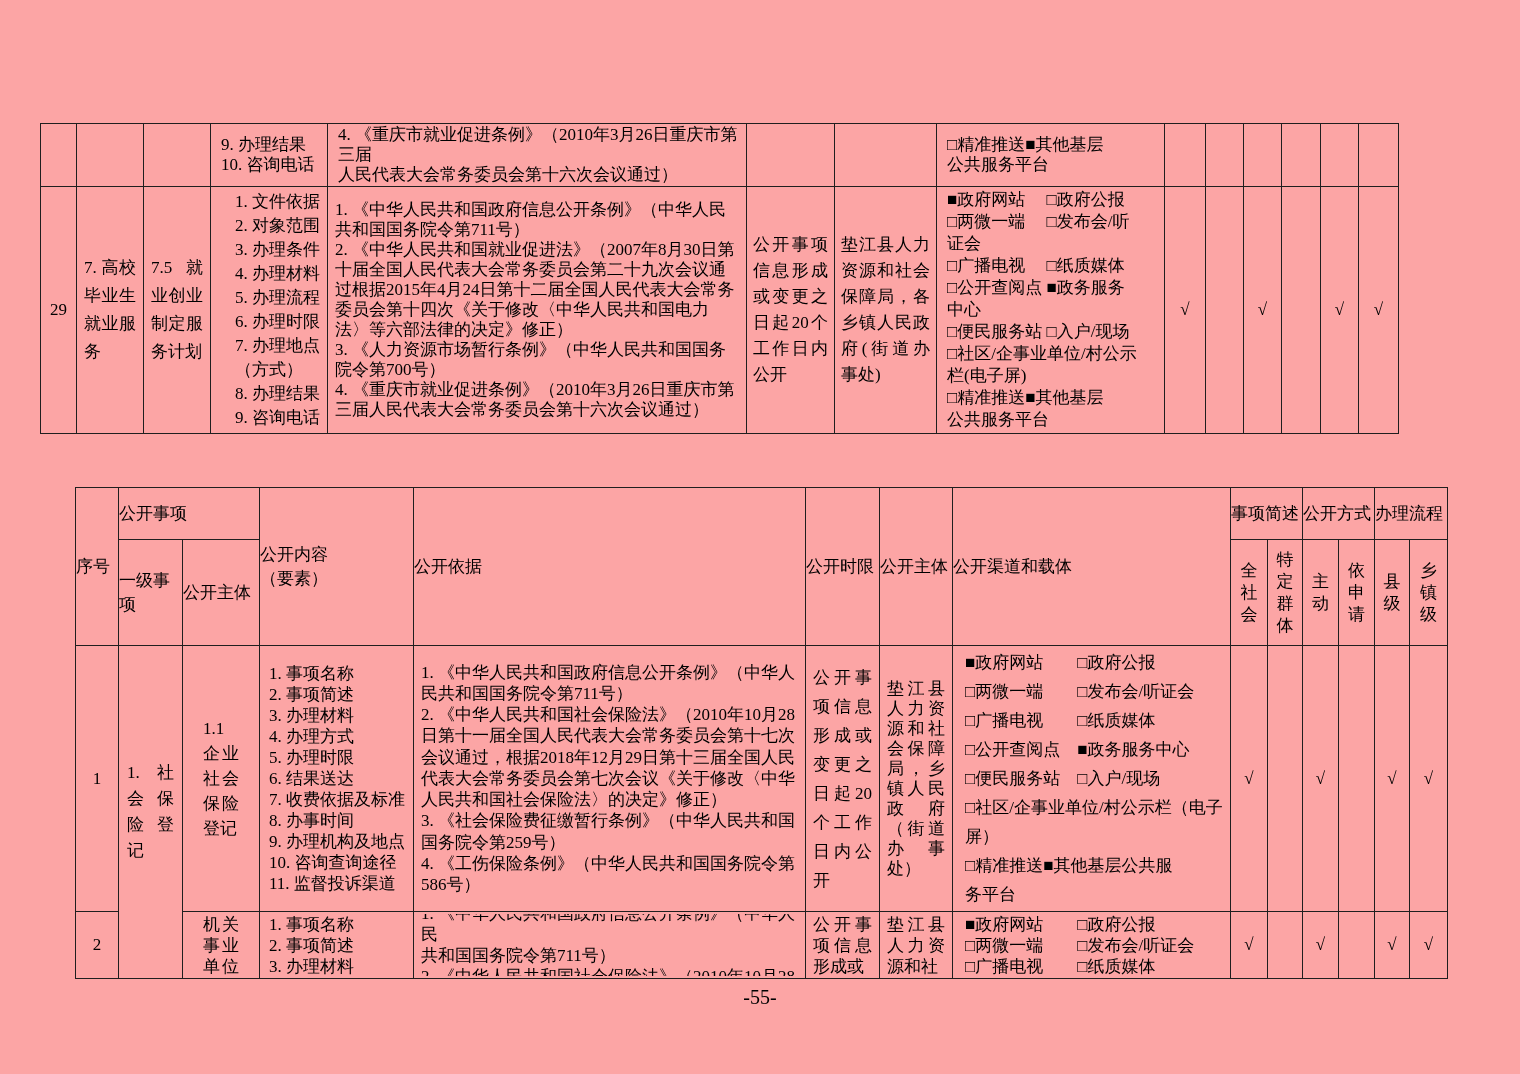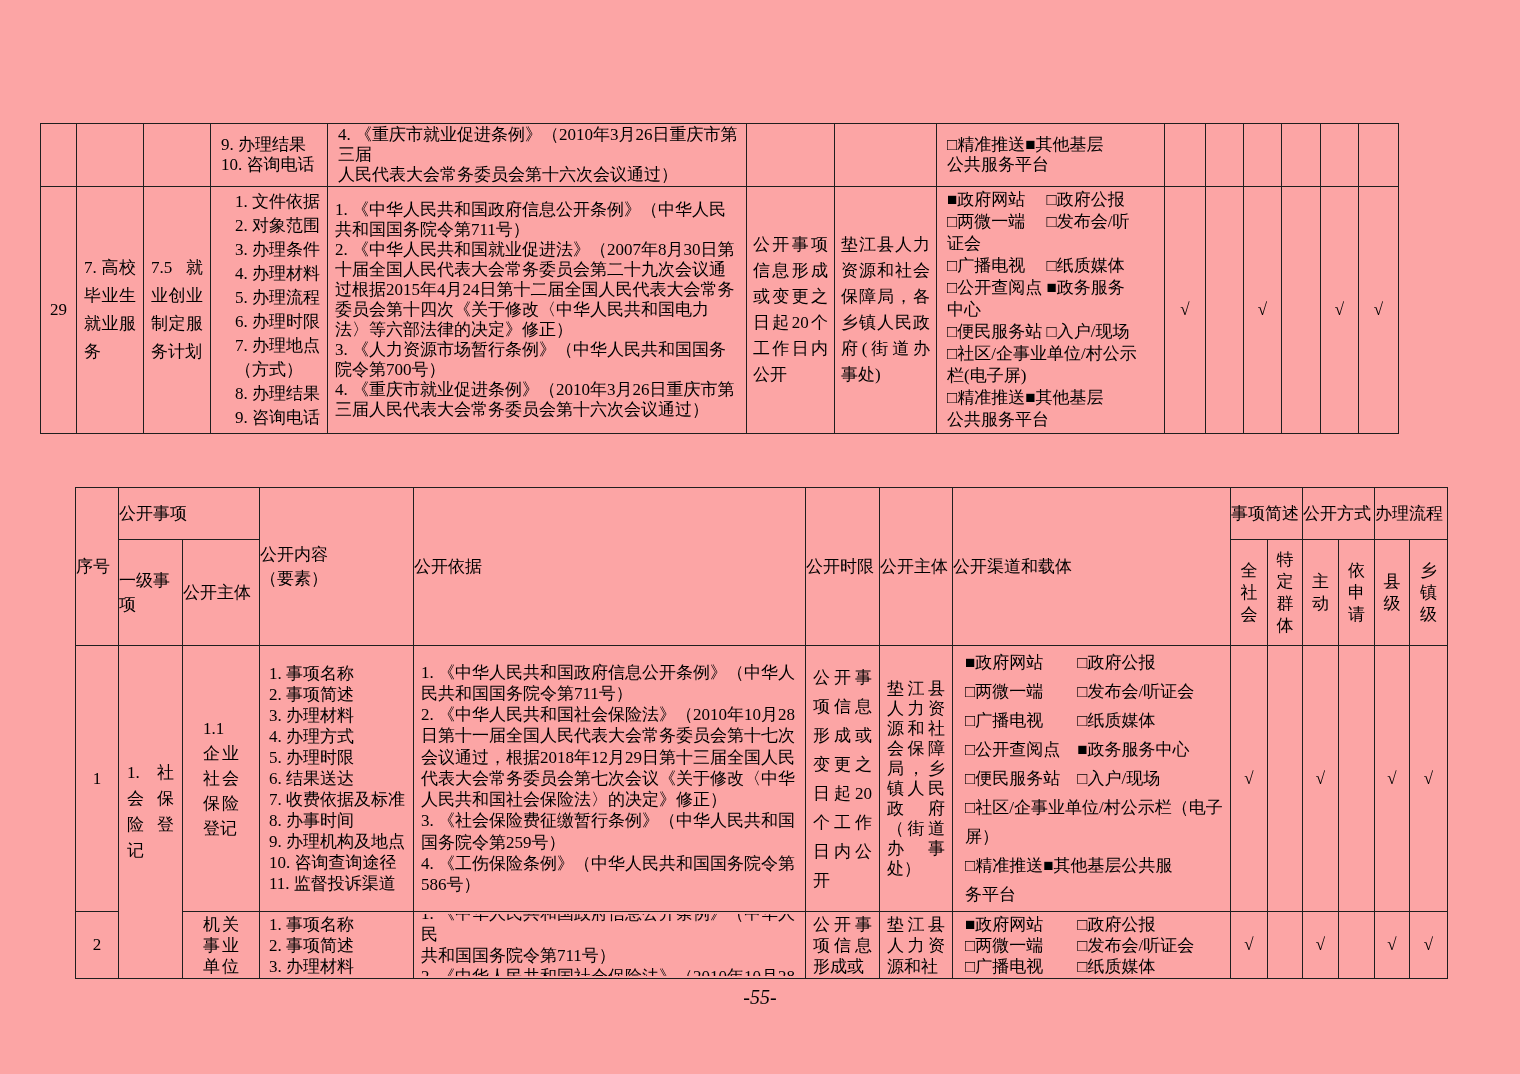--- a/index.html
+++ b/index.html
@@ -19,21 +19,21 @@
   .tt-chan{line-height:22px;padding:2px 4px 2px 10px;}
   .tt-tl{line-height:26px;padding:2px 6px;}
   .tt-subj{line-height:26px;padding:2px 6px;}
   .tt-lvl{line-height:28px;padding:2px 7px;}
   .tt-part{line-height:20px;padding:1px 4px 1px 10px;}
   .chk{text-align:center;font-size:17px;}
 
   
   .sec-title{position:absolute;left:95px;top:431px;font-size:29px;font-weight:bold;
              font-family:"Liberation Sans","DejaVu Sans",sans-serif;letter-spacing:1px;}
-  .pageno{position:absolute;left:0;top:986px;width:1520px;text-align:center;font-size:20px;font-style:italic;}
+  .pageno{position:absolute;left:0;top:986px;width:1520px;text-align:center;font-size:20px;}
 
   
   .hd{line-height:24px;text-align:left;}
   .vert{display:inline-block;width:19px;word-break:break-all;line-height:22px;text-align:center;}
   .mt-content{line-height:21px;padding:2px 4px 2px 9px;}
   .mt-basis{line-height:21.2px;padding:2px 4px 2px 7px;}
   .mt-chan{line-height:29px;padding:2px 4px 2px 12px;}
   .mt-tl{line-height:29px;padding:2px 7px;}
   .mt-subj{line-height:20px;padding:2px 7px;}
   .mt-lvl1{line-height:26px;padding:2px 8px;}

